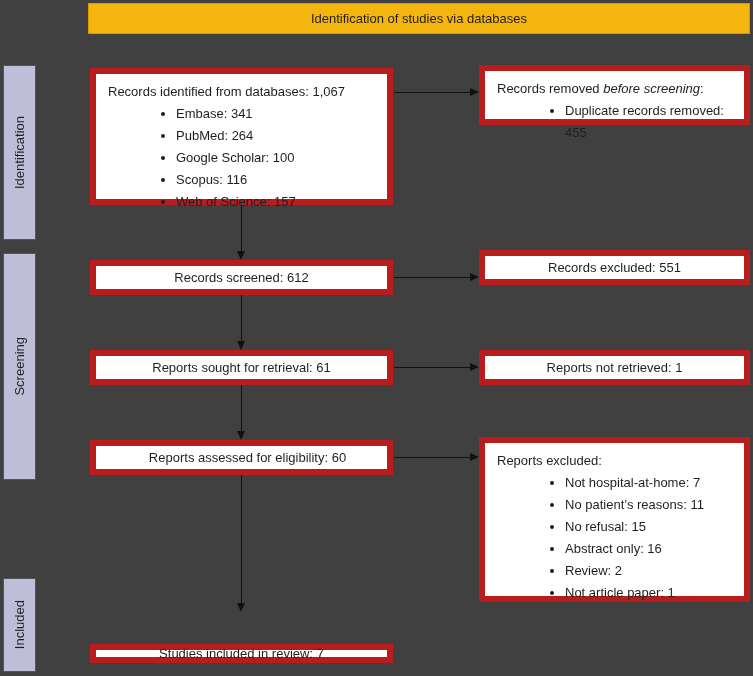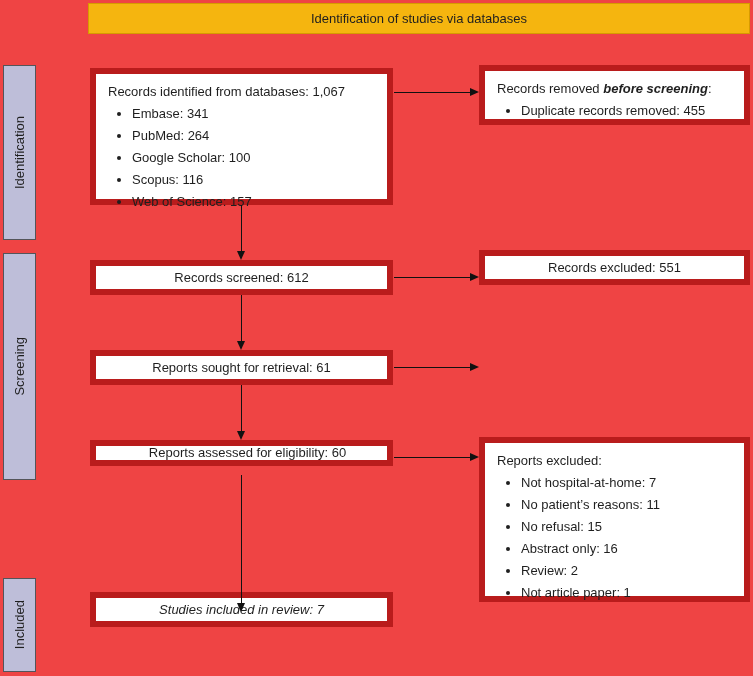--- a/index.html
+++ b/index.html
@@ -5,21 +5,21 @@
   html, body {
     margin: 0;
     padding: 0;
     background: #ffffff;
     font-family: "Liberation Sans", sans-serif;
   }
   .canvas {
     position: relative;
     width: 753px;
     height: 676px;
-    background: #ef4444;
+    background: #404040;
     color: #1f1f1f;
     font-size: 13px;
     line-height: 1.35;
   }
   
   .banner {
     position: absolute;
     left: 88px; top: 3px;
     width: 662px; height: 31px;
     background: #F5B50F;
@@ -63,33 +63,33 @@
     align-items: center;
     justify-content: center;
   }
   .box.list-box { padding: 7px 12px; }
   .box .title { line-height: 22px; }
   .box ul {
     margin: 0;
     padding-left: 24px;
     list-style: disc;
   }
-  .box li { line-height: 22px; }
+  .box li { line-height: 22px; margin-left: 44px; }
   .col-l { left: 90px;  width: 303px; }
   .col-r { left: 479px; width: 271px; }
   .b-identified       { top: 68px;  height: 137px; }
   .b-removed          { top: 65px;  height: 60px;  }
   .b-screened         { top: 260px; height: 35px;  }
   .b-excluded         { top: 250px; height: 35px;  }
   .b-sought           { top: 350px; height: 35px;  }
   .b-notretrieved     { top: 350px; height: 35px;  }
-  .b-assessed         { top: 440px; height: 26px; padding-left: 12px;  }
+  .b-assessed         { top: 440px; height: 35px; padding-left: 12px;  }
   .b-reportsexcluded  { top: 437px; height: 165px; }
-  .b-includedstudies  { top: 592px; height: 35px; font-style: italic;  }
-  .italic { font-style: italic; font-weight: bold; }
+  .b-includedstudies  { top: 644px; height: 19px;  }
+  .italic { font-style: italic; }
   
   .arrow-v {
     position: absolute;
     left: 237px;
     width: 9px;
   }
   .arrow-v .line {
     position: absolute;
     left: 4px; top: 0;
     width: 1px;
@@ -184,20 +184,23 @@
     <div class="title"><span>Records removed </span><span class="italic">before screening</span><span>:</span></div>
     <ul>
       <li>Duplicate records removed: 455</li>
     </ul>
   </div>
 
   <div class="box col-r b-excluded center-label">
     <span>Records excluded: 551</span>
   </div>
 
+  <div class="box col-r b-notretrieved center-label">
+    <span>Reports not retrieved: 1</span>
+  </div>
 
   <div class="box col-r b-reportsexcluded list-box">
     <div class="title">Reports excluded:</div>
     <ul>
       <li>Not hospital-at-home: 7</li>
       <li>No patient’s reasons: 11</li>
       <li>No refusal: 15</li>
       <li>Abstract only: 16</li>
       <li>Review: 2</li>
       <li>Not article paper: 1</li>

